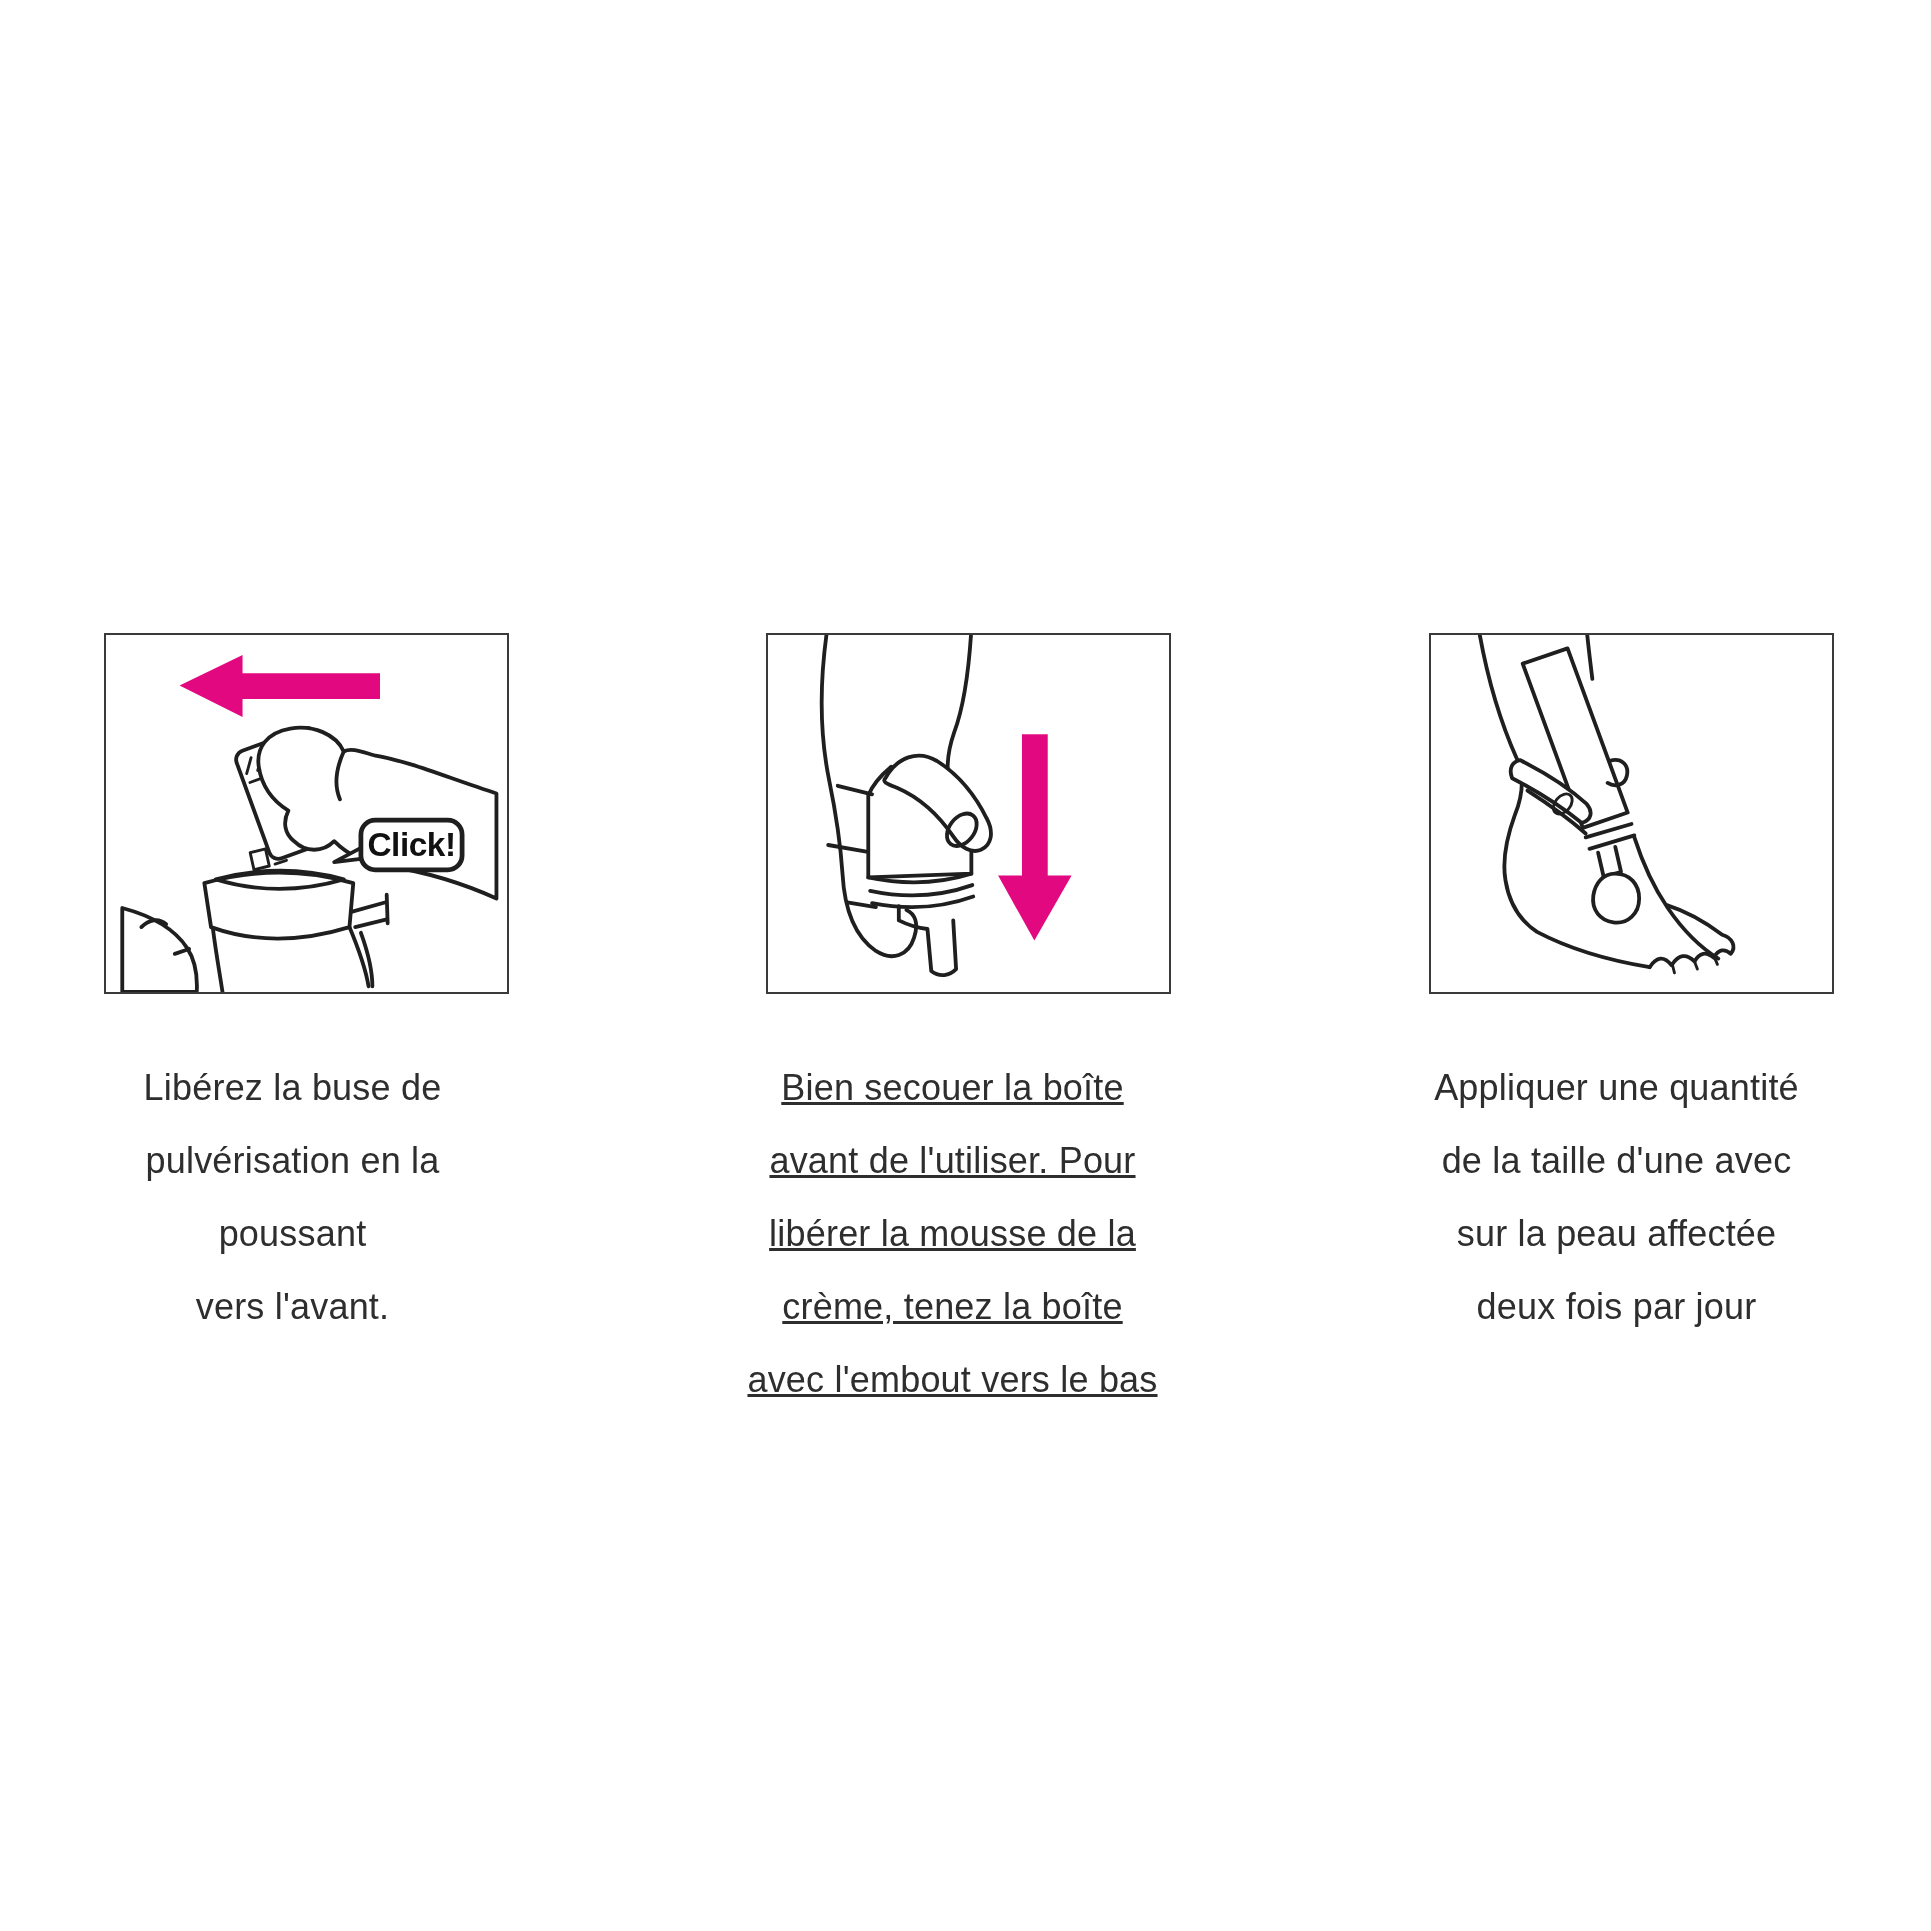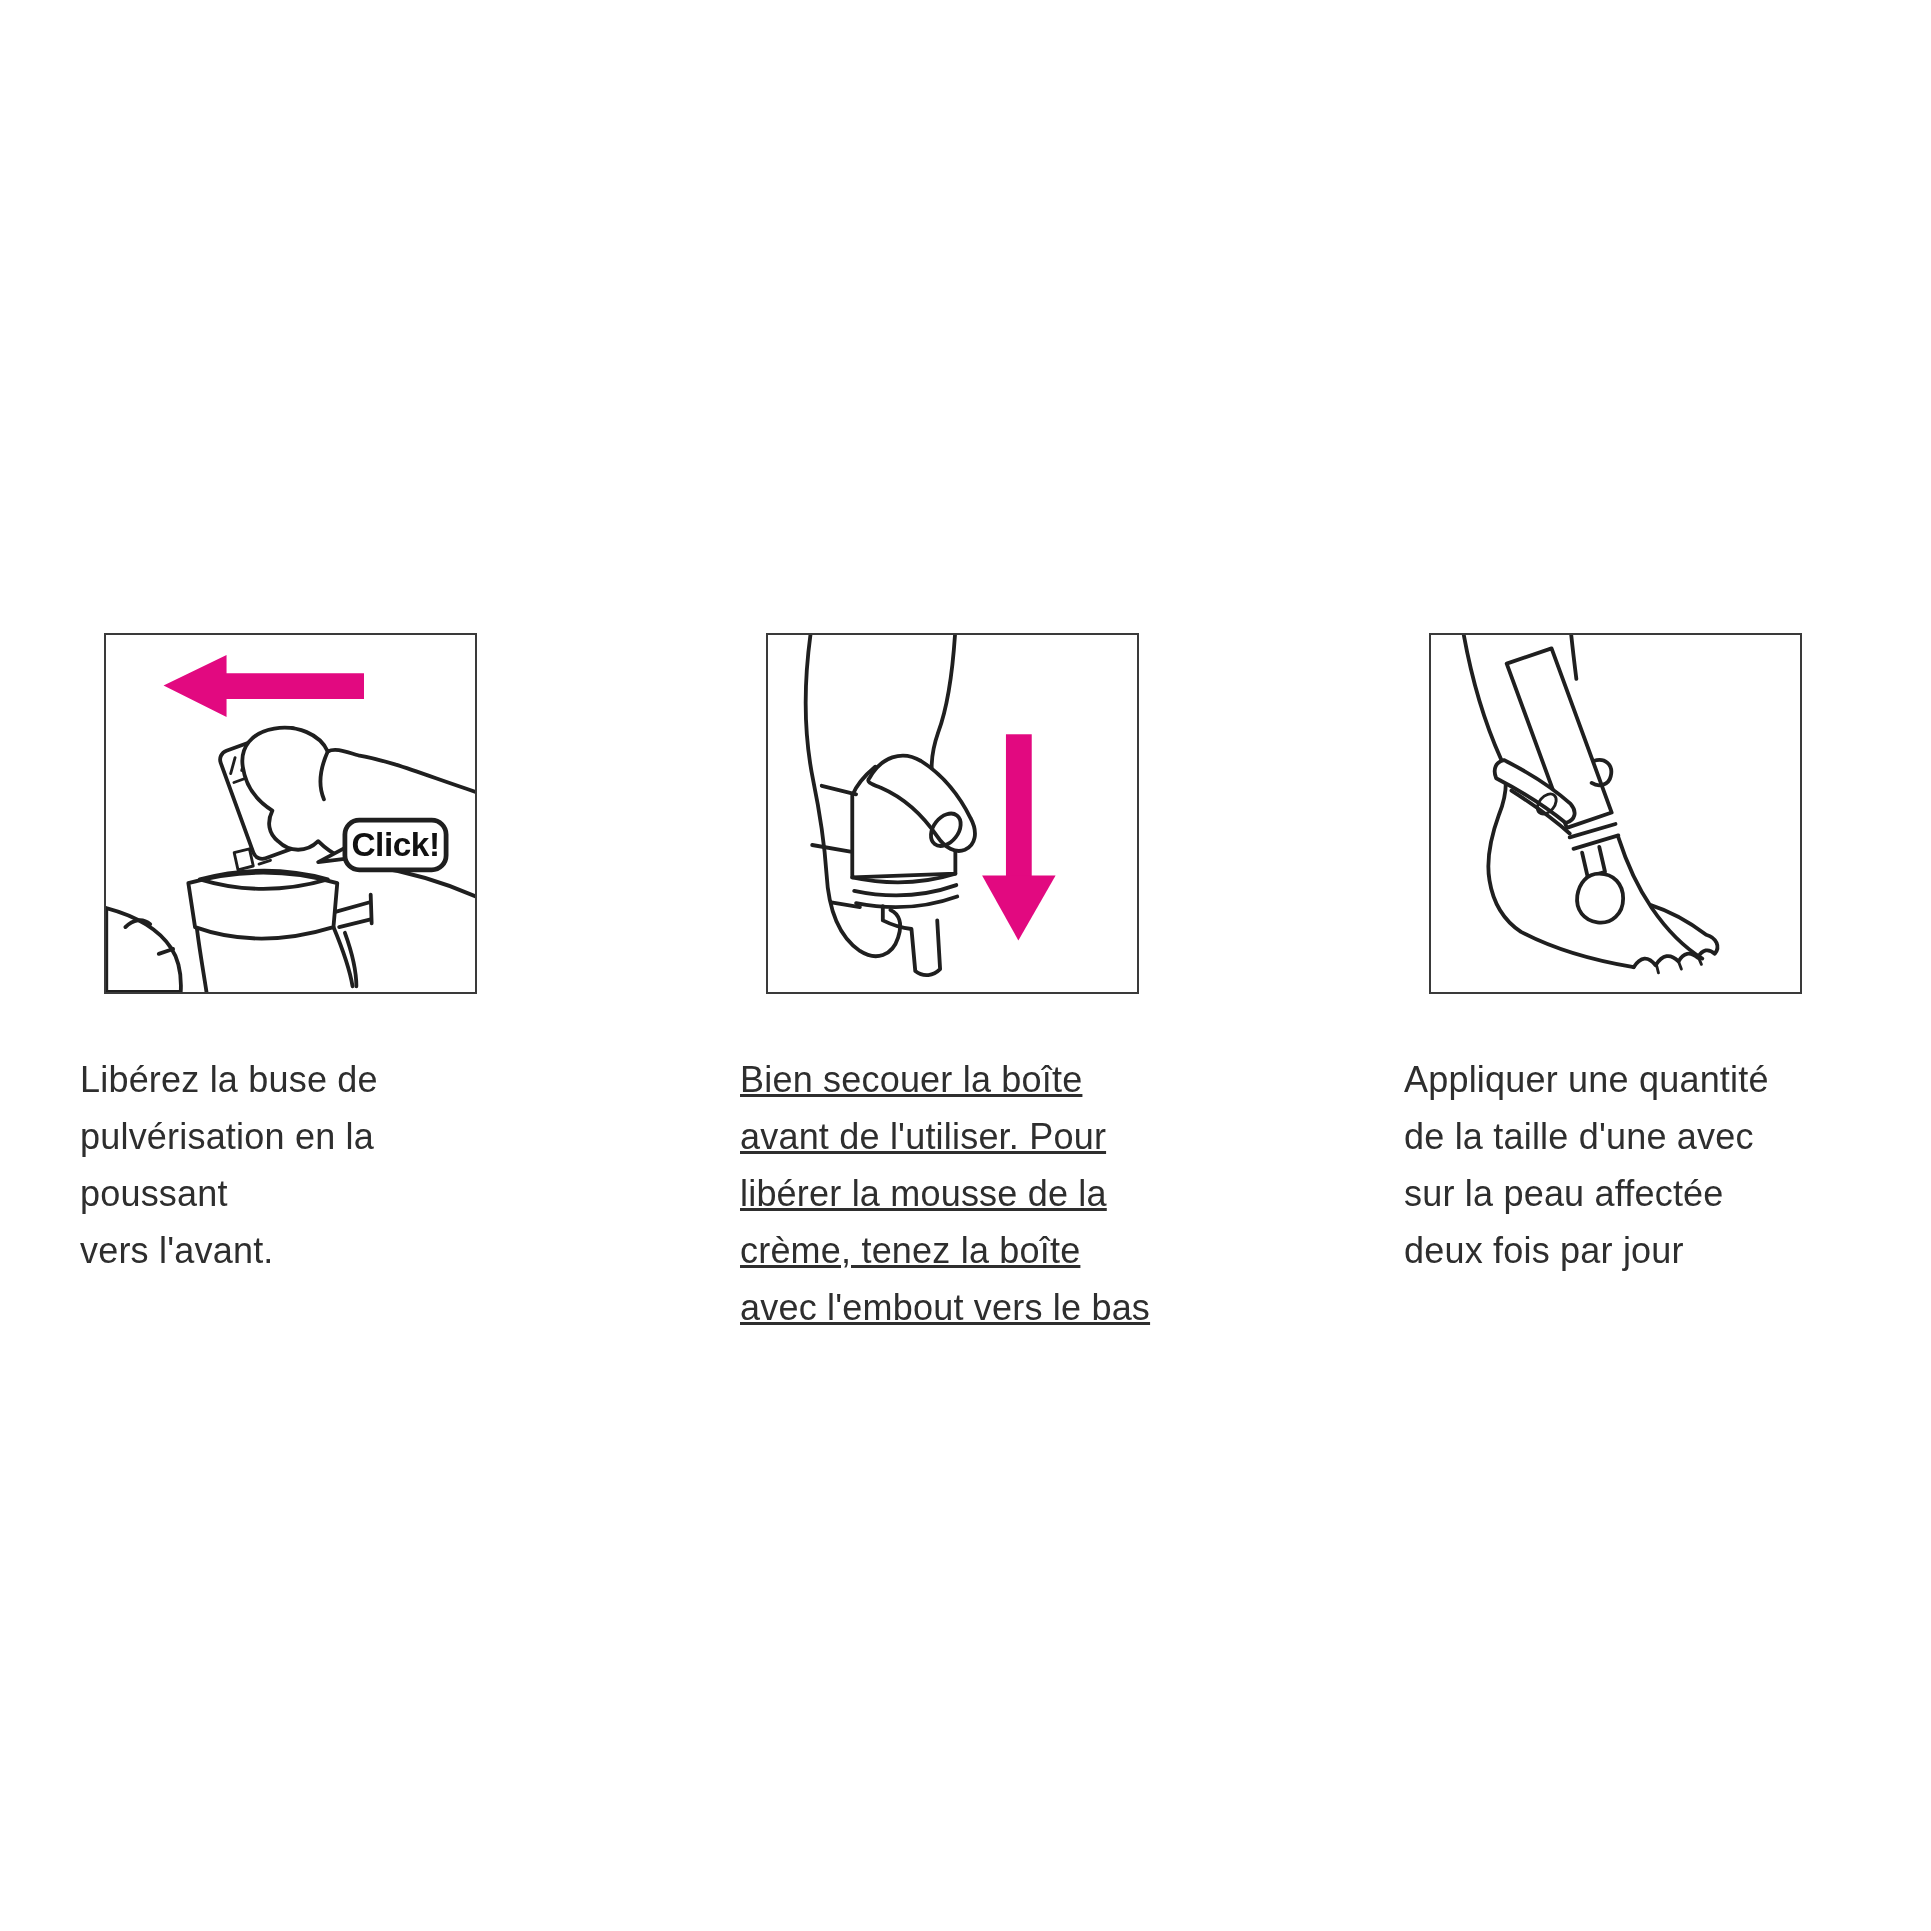--- a/index.html
+++ b/index.html
@@ -1,30 +1,30 @@
 <!DOCTYPE html>
 <html style="--accent: #e20980; --ink: #1f1f1f; --text: #2e2e2e; --border: #3a3a3a;"><head>
 <meta charset="utf-8">
 <style>
   html,body{margin:0;padding:0;}
   body{
     width:1931px;height:1931px;background:#ffffff;position:relative;
     font-family:"Liberation Sans",sans-serif;
   }
   .panel{
-    position:absolute;top:633px;width:373px;height:361px;
+    position:absolute;top:633px;width:405px;height:361px;
     border:2.9px solid var(--border,#3a3a3a);background:#fff;box-sizing:border-box;
   }
   #panel-1{left:104px;}
   #panel-2{left:766px;}
   #panel-3{left:1429px;}
   .panel svg{width:100%;height:100%;display:block;}
   .caption{
-    position:absolute;top:1051px;width:425px;
-    font-size:36px;line-height:57px;letter-spacing:0.2px;font-weight:400;
+    position:absolute;top:1051px;width:425px;text-align:center;
+    font-size:36px;line-height:73px;letter-spacing:0.2px;font-weight:400;
     color:var(--text,#2e2e2e);white-space:pre-line;
   }
   #caption-1{left:80px;}
   #caption-2{left:740px;text-decoration:underline;}
   #caption-3{left:1404px;}
   .ln{fill:none;stroke:var(--ink,#1f1f1f);stroke-width:4;stroke-linecap:round;stroke-linejoin:round;}
   .wh{fill:#ffffff;}
   .thin{stroke-width:3;}
   .bb{stroke-width:5;}
   .accent{fill:var(--accent,#e20980);stroke:none;}

